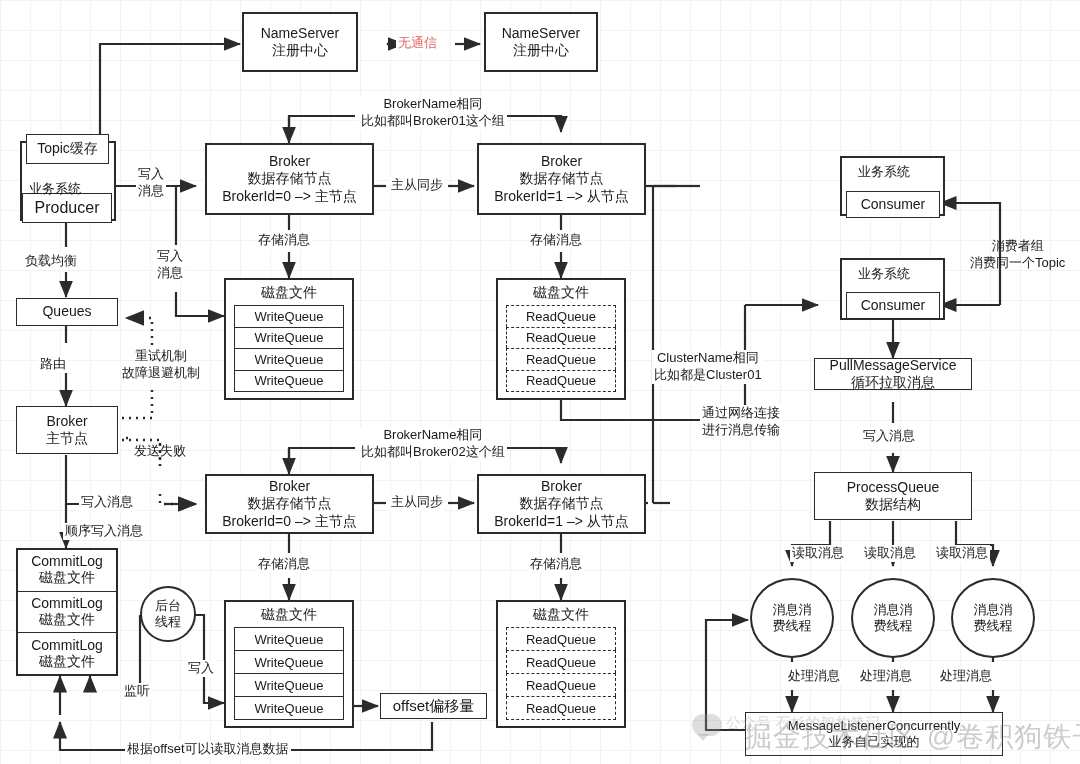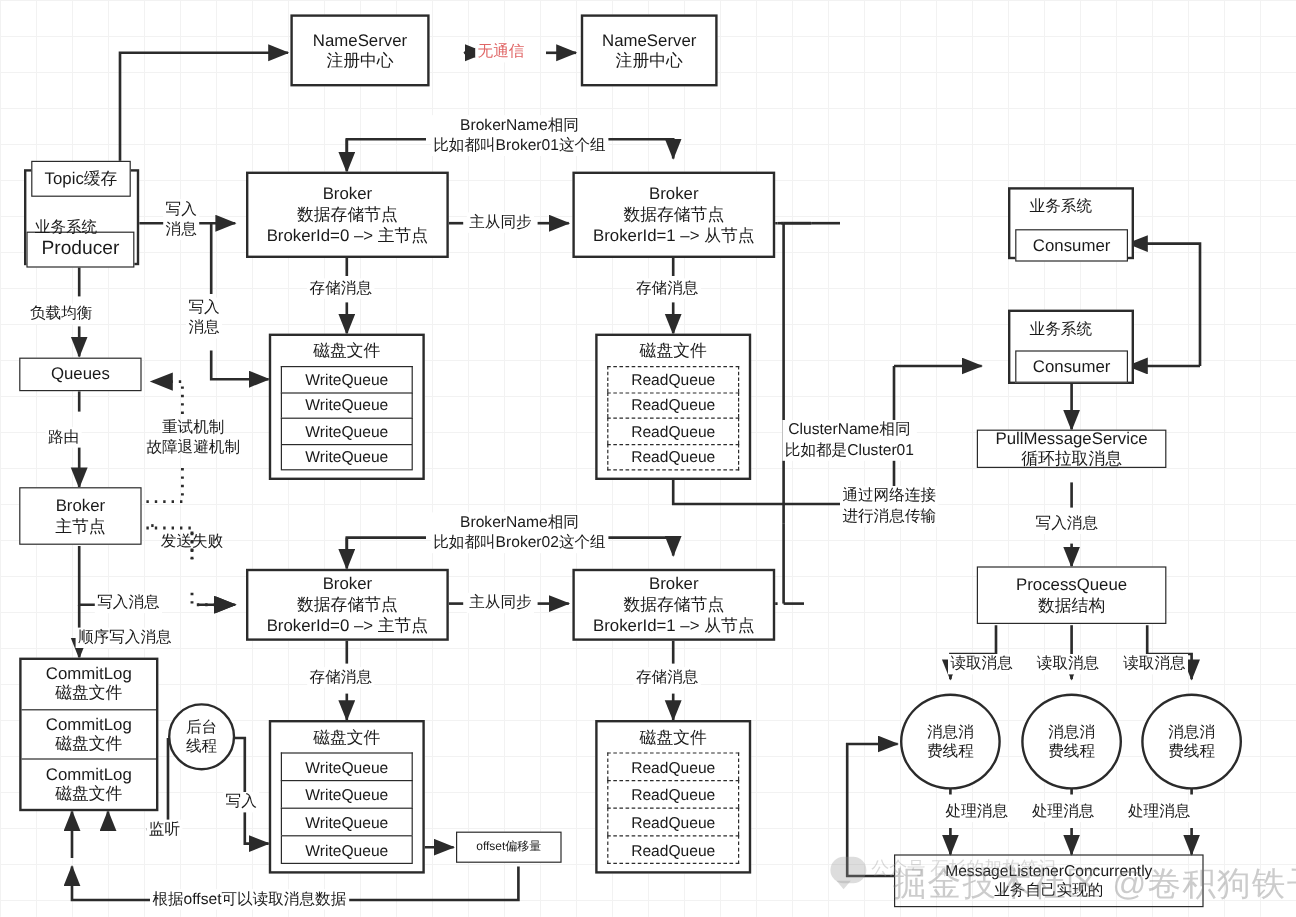--- a/index.html
+++ b/index.html
@@ -285,21 +285,21 @@
   </div>
 
   <div class="caption" style="left:120px;top:348px;background:transparent;">
     <div>重试机制</div>
     <div>故障退避机制</div>
   </div>
   <div class="caption" style="left:132px;top:443px;background:transparent;">发送失败</div>
   <div class="caption" style="left:79px;top:494px;">写入消息</div>
   <div class="caption" style="left:63px;top:523px;">顺序写入消息</div>
 
-  <div class="stack" style="left:16px;top:548px;width:116px;height:128px;">
+  <div class="stack" style="left:16px;top:548px;width:102px;height:128px;">
     <div class="cell" style="flex-direction:column;">
       <span>CommitLog</span>
       <span>磁盘文件</span>
     </div>
     <div class="cell" style="flex-direction:column;">
       <span>CommitLog</span>
       <span>磁盘文件</span>
     </div>
     <div class="cell" style="flex-direction:column;">
       <span>CommitLog</span>
@@ -397,21 +397,21 @@
   <div class="diskfile" style="left:496px;top:600px;width:130px;height:128px;">
     <div class="dtitle">磁盘文件</div>
     <div class="qlist dashed">
       <div class="q">ReadQueue</div>
       <div class="q">ReadQueue</div>
       <div class="q">ReadQueue</div>
       <div class="q">ReadQueue</div>
     </div>
   </div>
 
-  <div class="node thin" style="left:380px;top:693px;width:88px;height:26px;font-size:10px;">
+  <div class="node thin" style="left:380px;top:693px;width:107px;height:26px;font-size:15px;">
     <span>offset偏移量</span>
   </div>
 
   <div class="caption" style="left:652px;top:350px;">
     <div>ClusterName相同</div>
     <div>比如都是Cluster01</div>
   </div>
   <div class="caption" style="left:700px;top:405px;">
     <div>通过网络连接</div>
     <div>进行消息传输</div>
@@ -422,20 +422,24 @@
   <div class="node thin" style="left:846px;top:191px;width:94px;height:27px;font-size:14px;">
     <span>Consumer</span>
   </div>
 
   <div class="group-box" style="left:840px;top:258px;width:105px;height:62px;"></div>
   <div class="caption" style="left:856px;top:266px;background:transparent;">业务系统</div>
   <div class="node thin" style="left:846px;top:292px;width:94px;height:27px;font-size:14px;">
     <span>Consumer</span>
   </div>
 
+  <div class="caption" style="left:968px;top:238px;background:transparent;">
+    <div>消费者组</div>
+    <div>消费同一个Topic</div>
+  </div>
 
   <div class="node thin" style="left:814px;top:358px;width:158px;height:32px;">
     <div>PullMessageService</div>
     <div>循环拉取消息</div>
   </div>
   <div class="caption" style="left:861px;top:428px;">写入消息</div>
 
   <div class="node thin" style="left:814px;top:472px;width:158px;height:48px;">
     <div>ProcessQueue</div>
     <div>数据结构</div>

